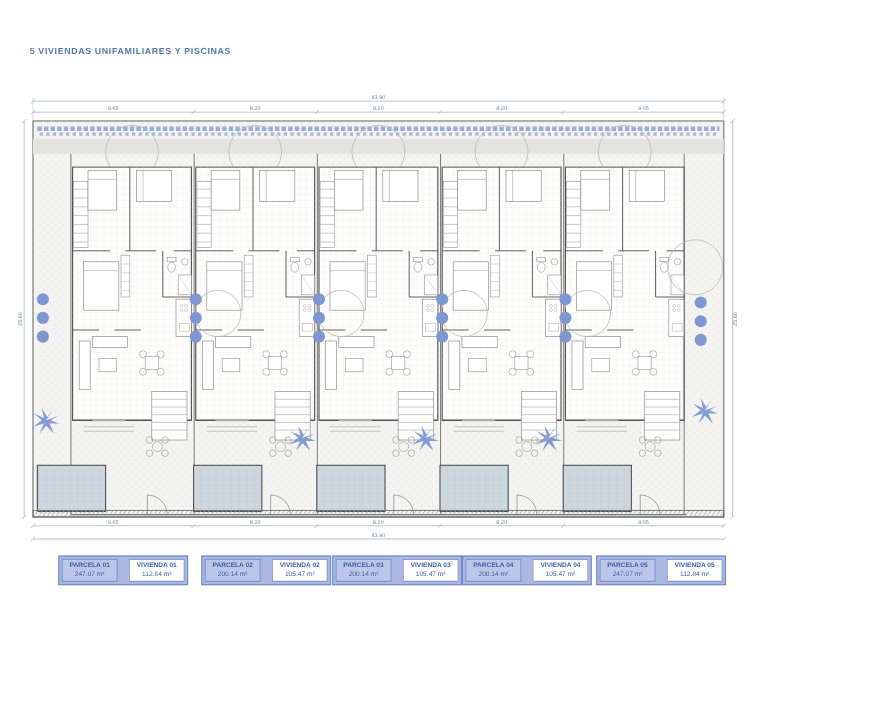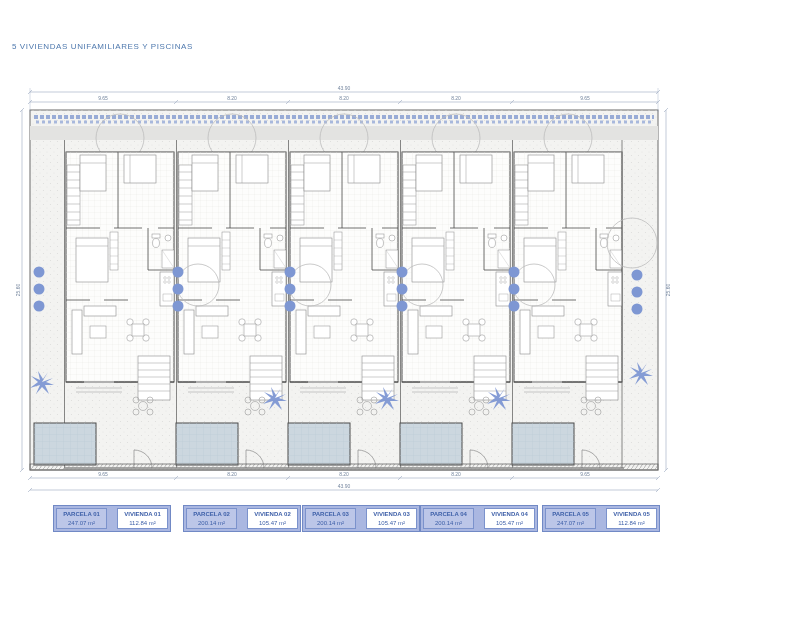--- a/index.html
+++ b/index.html
@@ -1,19 +1,19 @@
 <!DOCTYPE html>
 <html><head>
 <meta charset="utf-8">
 <style>
   html,body{margin:0;padding:0;background:#ffffff;}
   body{width:800px;height:640px;position:relative;font-family:"Liberation Sans",sans-serif;overflow:hidden;}
   .page-title{
-    position:absolute;left:12px;top:42px;
-    font-size:8px;letter-spacing:.6px;color:#4f79ae;font-weight:normal;
+    position:absolute;left:27px;top:42px;
+    font-size:8px;letter-spacing:.6px;color:#4f79ae;font-weight:bold;
   }
   .plan-svg{position:absolute;left:0;top:0;}
   .legend-row{position:absolute;left:0;top:505px;width:800px;height:30px;}
   .legend-group{
     position:absolute;top:0;width:118px;height:27px;
     background:#aab7e1;border:1px solid #7189c5;
     display:flex;align-items:stretch;box-sizing:border-box;padding:2px;
   }
   .legend-cell{
     flex:1;display:flex;flex-direction:column;align-items:center;justify-content:center;

